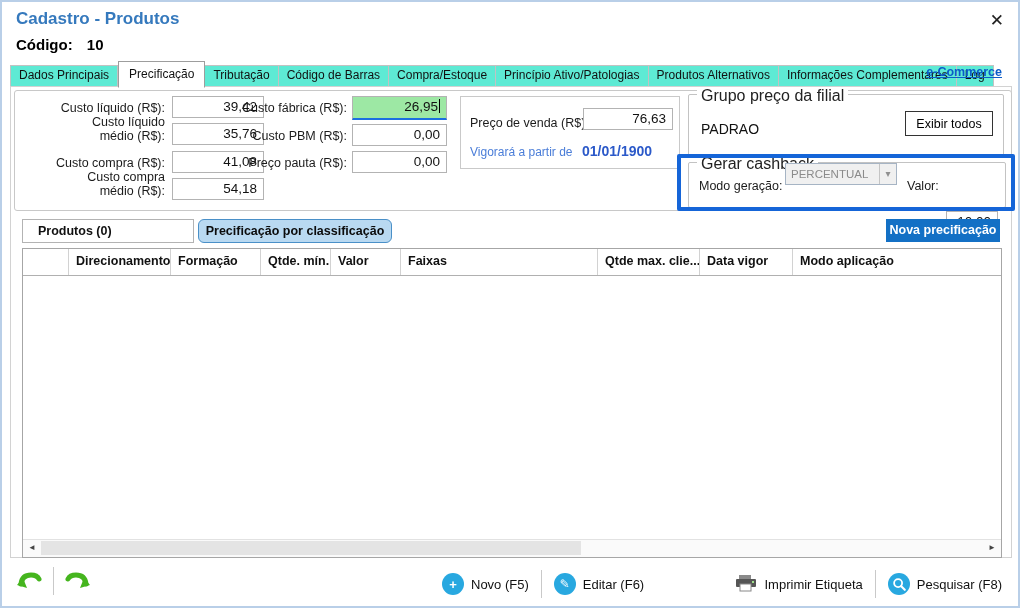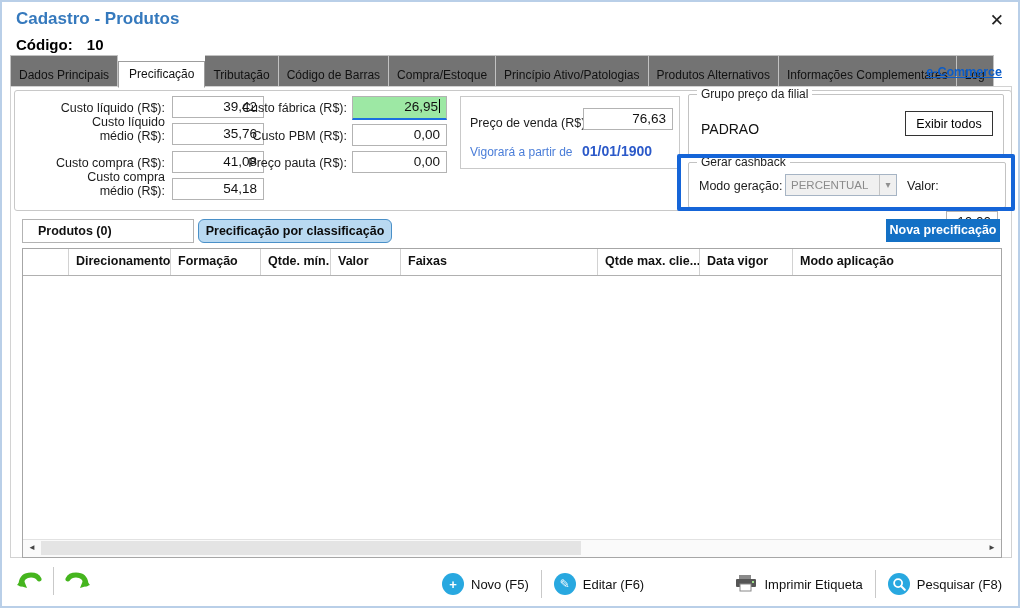--- a/index.html
+++ b/index.html
@@ -2,26 +2,26 @@
 <html><head>
 <meta charset="utf-8">
 <style>
   html,body{margin:0;padding:0;background:#e8eef5;font-family:"Liberation Sans","DejaVu Sans",sans-serif;}
   #window{position:relative;width:1020px;height:608px;background:#fff;border:2px solid #b9cfe8;box-sizing:border-box;overflow:hidden;}
   .abs{position:absolute;}
   .lbl{font-size:12.5px;color:#1b1b1b;}
   .inp{border:1px solid #b3b3b3;background:#fff;font-size:13.5px;color:#111;text-align:right;
        padding:2px 6px;box-sizing:border-box;height:22px;line-height:16px;}
   .grpbox{border:1px solid #c8c8c8;border-radius:3px;background:#fff;}
-  .legend{position:absolute;top:-8px;left:8px;background:#fff;padding:0 4px;font-size:12px;color:#222;}
+  .legend{position:absolute;top:-8px;left:8px;background:#fff;padding:0 4px;font-size:16px;color:#222;}
   .fieldset{position:absolute;border:1px solid #c3c3c3;border-radius:2px;}
   
   #tabbar{position:absolute;left:8px;top:60px;right:118px;height:25px;display:flex;align-items:flex-end;}
-  .tab{font-size:12px;color:#111;background:#737373;border:1px solid #c2c2c2;border-left:none;
-       padding:12px 8px 4px 8px;height:14px;line-height:14px;white-space:nowrap;cursor:pointer;}
+  .tab{font-size:12px;color:#111;background:#5eead4;border:1px solid #c2c2c2;border-left:none;
+       padding:2px 8px 4px 8px;height:14px;line-height:14px;white-space:nowrap;cursor:pointer;}
   .tab:first-child{border-left:1px solid #c2c2c2;}
   .tab.active{background:#fff;border:1px solid #9d9d9d;border-bottom:1px solid #fff;
        padding:5px 10px 6px 10px;margin-bottom:-1px;position:relative;z-index:3;}
   #page{position:absolute;left:8px;top:84px;width:1002px;height:472px;border:1px solid #d2d2d2;background:#fff;box-sizing:border-box;}
   
   .hcell{box-sizing:border-box;border-right:1px solid #d2d2d2;font-weight:bold;font-size:12.5px;
          padding-left:7px;line-height:25px;white-space:nowrap;overflow:hidden;color:#111;}
   .hcell:last-child{border-right:none;}
   .circle{width:22px;height:22px;border-radius:50%;background:#28a8e0;color:#fff;display:flex;
           align-items:center;justify-content:center;font-weight:bold;}
@@ -95,21 +95,21 @@
   <div class="fieldset" style="left:686px;top:92px;width:314px;height:60px;">
     <span class="legend">Grupo preço da filial</span>
     <div class="abs" style="left:12px;top:26px;font-size:14px;color:#111;">PADRAO</div>
     <div class="abs" style="right:10px;top:16px;width:88px;height:25px;border:1px solid #333;background:#fff;
          font-size:12.5px;display:flex;align-items:center;justify-content:center;cursor:pointer;box-sizing:border-box;">Exibir todos</div>
   </div>
 
   <div class="fieldset" style="left:686px;top:160px;width:316px;height:44px;">
     <span class="legend">Gerar cashback</span>
     <div class="abs lbl" style="left:10px;top:16px;">Modo geração:</div>
-    <div class="select abs" style="left:96px;top:11px;width:112px;">
+    <div class="select abs" style="left:96px;top:0;width:112px;">
       <span class="txt">PERCENTUAL</span>
       <span class="arr">▾</span>
     </div>
     <div class="abs lbl" style="left:218px;top:16px;">Valor:</div>
     <div class="abs inp" style="left:257px;top:13px;width:52px;margin-top:35px;">10,00</div>
   </div>
 
   <div class="abs" style="left:675px;top:152px;width:338px;height:57px;border:4px solid #1565d8;border-radius:2px;
        box-sizing:border-box;pointer-events:none;z-index:6;"></div>
 

